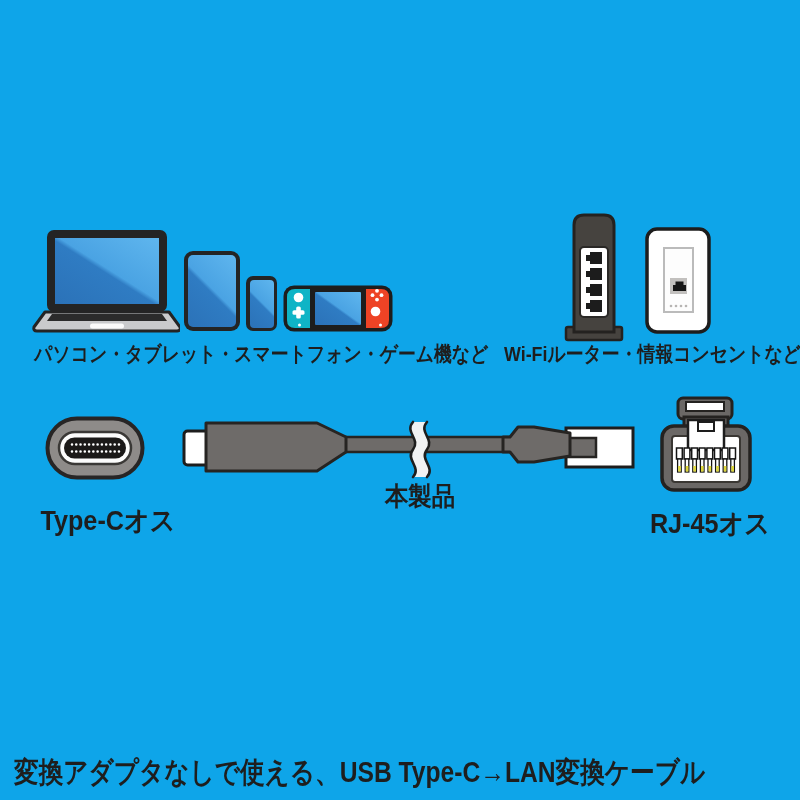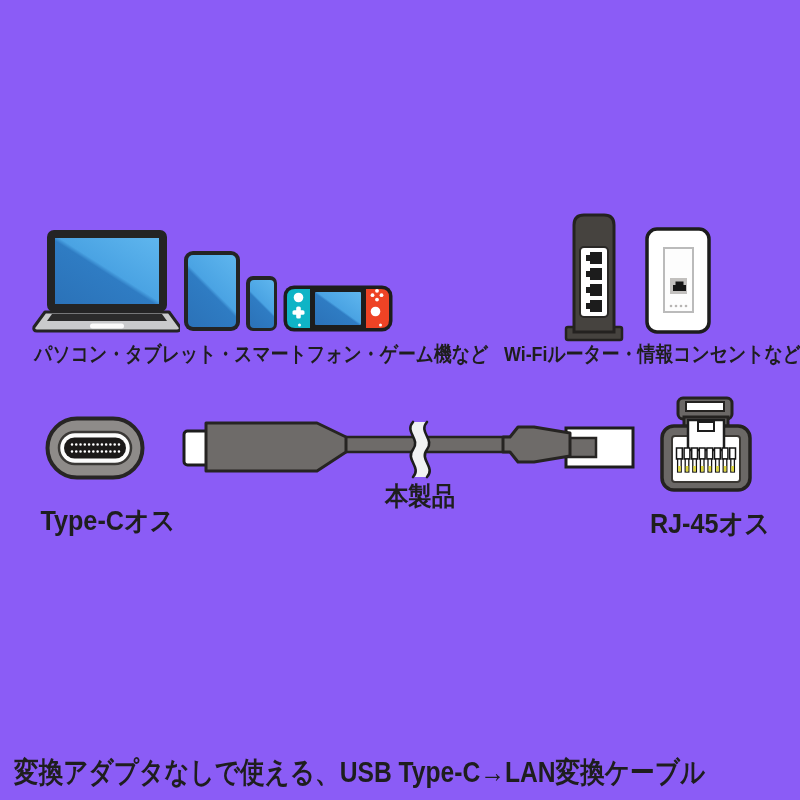--- a/index.html
+++ b/index.html
@@ -1,16 +1,16 @@
 <!DOCTYPE html>
 <html><head>
 <meta charset="utf-8">
 <style>
   html,body{margin:0;padding:0;background:#f1f2f3;}
-  .canvas{position:relative;width:800px;height:800px;background:#8b5cf6;overflow:hidden;
+  .canvas{position:relative;width:800px;height:800px;background:#0ea5e9;overflow:hidden;
           font-family:"Liberation Sans","DejaVu Sans",sans-serif;color:#1e1e1e;}
   .abs{position:absolute;}
   .cap{position:absolute;text-align:center;font-weight:700;color:#1e1e1e;white-space:nowrap;}
   .scale85{transform:scaleX(0.85);transform-origin:center;}
   .scale90{transform:scaleX(0.90);transform-origin:center;}
 
   
   .frame{position:absolute;background:#242424;}
   .screen{position:absolute;background:linear-gradient(45deg,#2b72b8 0%,#2f7cc3 48%,#4aa3e3 52%,#5fb6ee 100%);}
 

